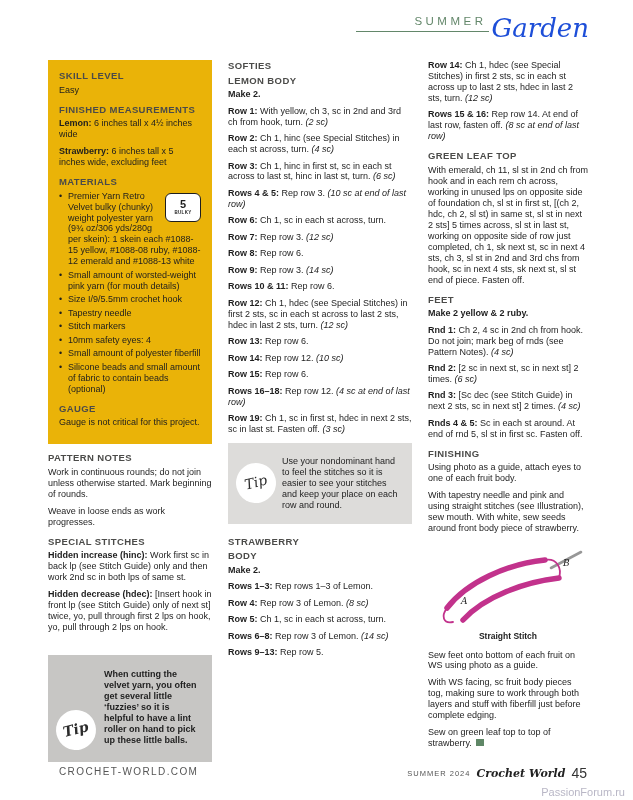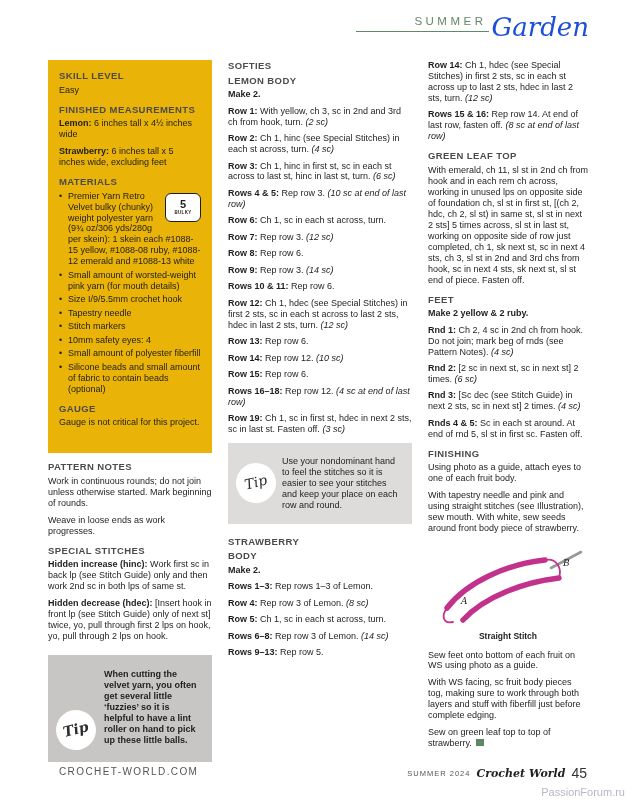--- a/index.html
+++ b/index.html
@@ -1,20 +1,20 @@
 <!DOCTYPE html>
 <html><head>
 <meta charset="utf-8">
 <style>
   html,body{margin:0;padding:0;}
   body{width:633px;height:800px;background:#ffffff;color:#1e1e1e;
        font-family:"Liberation Sans",sans-serif;font-size:9px;line-height:1.22;
        position:relative;overflow:hidden;}
   
-  .masthead{position:absolute;top:16px;right:44px;display:flex;align-items:center;}
+  .masthead{position:absolute;top:16px;right:44px;display:flex;align-items:flex-end;}
   .m-summer{color:#63876a;font-size:11.5px;letter-spacing:3.5px;line-height:1;
             padding:0 2px 3px 58px;border-bottom:1.3px solid #63876a;}
   .m-garden{font-family:"DejaVu Serif",serif;font-style:italic;color:#1d4ed8;
             font-size:26px;line-height:.8;margin-left:3px;margin-bottom:-7px;}
   
   .columns{position:absolute;top:60px;left:48px;width:540px;height:702px;display:flex;gap:16px;}
   .col-left{width:164px;display:flex;flex-direction:column;}
   .col-mid{width:184px;}
   .col-right{flex:1;}
   h3.sec{font-size:9.5px;font-weight:bold;color:#4b4b49;letter-spacing:.4px;margin:8px 0 3px;}
@@ -89,21 +89,21 @@
           <li>Small amount of worsted-weight pink yarn (for mouth details)</li>
           <li>Size I/9/5.5mm crochet hook</li>
           <li>Tapestry needle</li>
           <li>Stitch markers</li>
           <li>10mm safety eyes: 4</li>
           <li>Small amount of polyester fiberfill</li>
           <li>Silicone beads and small amount of fabric to contain beads (optional)</li>
         </ul>
 
         <h3 class="sec">GAUGE</h3>
-        <p style="margin-bottom:13px">Gauge is not critical for this project.</p>
+        <p style="margin-bottom:4px">Gauge is not critical for this project.</p>
       </div>
 
       <section>
         <h3 class="sec">PATTERN NOTES</h3>
         <p>Work in continuous rounds; do not join unless otherwise started. Mark beginning of rounds.</p>
         <p>Weave in loose ends as work progresses.</p>
 
         <h3 class="sec">SPECIAL STITCHES</h3>
         <p><b>Hidden increase (hinc):</b> <span>Work first sc in back lp (see Stitch Guide) only and then work 2nd sc in both lps of same st.</span></p>
         <p><b>Hidden decrease (hdec):</b> <span>[Insert hook in front lp (see Stitch Guide) only of next st] twice, yo, pull through first 2 lps on hook, yo, pull through 2 lps on hook.</span></p>

